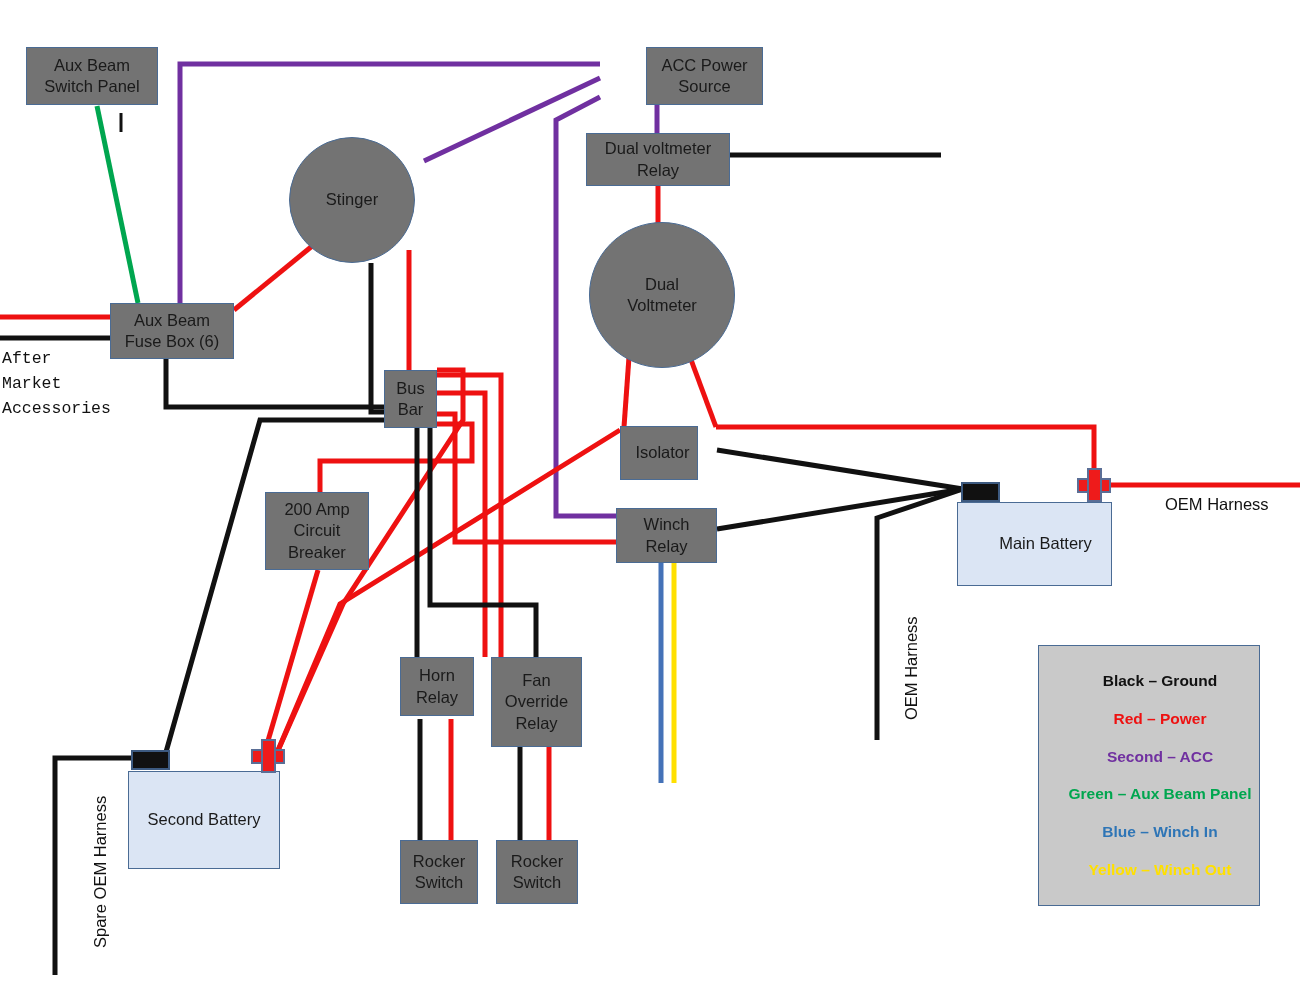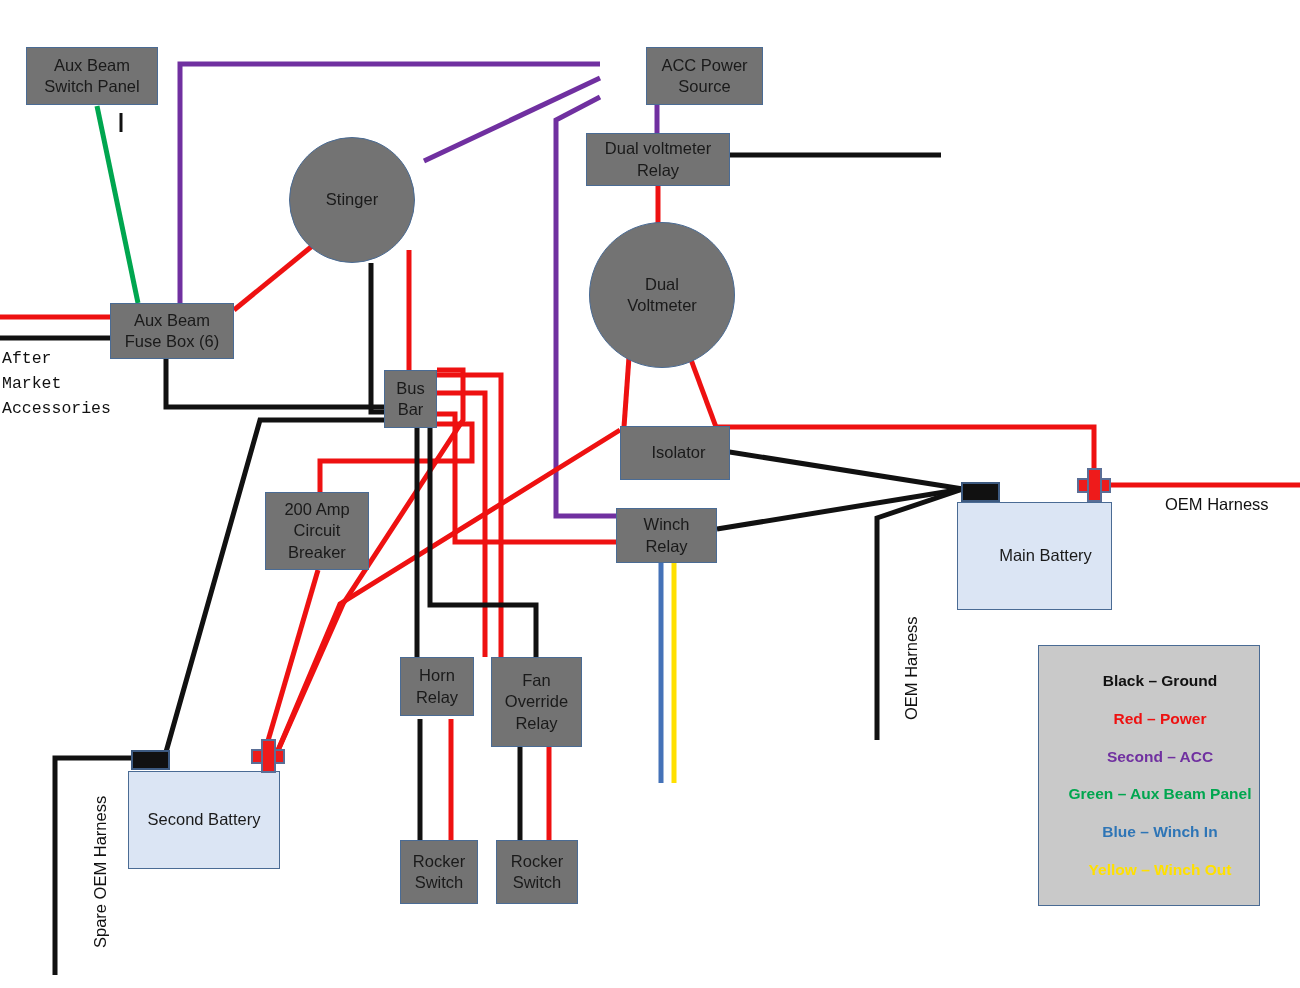--- a/index.html
+++ b/index.html
@@ -135,21 +135,21 @@
 Voltmeter</span>
   </div>
   <div class="node" id="n5" style="left: 110px; top: 303px; width: 124px; height: 56px;">
     <span class="lbl">Aux Beam
 Fuse Box (6)</span>
   </div>
   <div class="node" id="n6" style="left: 384px; top: 370px; width: 53px; height: 58px;">
     <span class="lbl">Bus
 Bar</span>
   </div>
-  <div class="node" id="n7" style="left: 620px; top: 426px; width: 110px; height: 54px; padding-left: 7px;">
+  <div class="node" id="n7" style="left: 620px; top: 426px; width: 78px; height: 54px; padding-left: 7px;">
     <span class="lbl">Isolator</span>
   </div>
   <div class="node" id="n8" style="left: 616px; top: 508px; width: 101px; height: 55px;">
     <span class="lbl">Winch
 Relay</span>
   </div>
   <div class="node" id="n9" style="left: 265px; top: 492px; width: 104px; height: 78px;">
     <span class="lbl">200 Amp
 Circuit
 Breaker</span>
@@ -164,21 +164,21 @@
 Relay</span>
   </div>
   <div class="node" id="n12" style="left: 400px; top: 840px; width: 78px; height: 64px;">
     <span class="lbl">Rocker
 Switch</span>
   </div>
   <div class="node" id="n13" style="left: 496px; top: 840px; width: 82px; height: 64px;">
     <span class="lbl">Rocker
 Switch</span>
   </div>
-  <div class="node battery" id="n14" style="left: 957px; top: 502px; width: 155px; height: 108px; padding-left: 22px;">
+  <div class="node battery" id="n14" style="left: 957px; top: 502px; width: 155px; height: 84px; padding-left: 22px;">
     <span class="lbl">Main Battery</span>
   </div>
   <div class="node battery" id="n15" style="left: 128px; top: 771px; width: 152px; height: 98px;">
     <span class="lbl">Second Battery</span>
   </div>
 
   <div class="term neg" id="t0" style="left: 961px; top: 482px; width: 35px; height: 16px;"></div>
   <div class="plus-wrap" id="t1" style="left: 1079px; top: 470px; width: 30px; height: 30px;">
     <div class="hbar" style="left: 0px; top: 9.5px; width: 30px; height: 11px;"></div>
       <div class="vbar" style="top: 0px; left: 9.5px; height: 30px; width: 11px;"></div>

